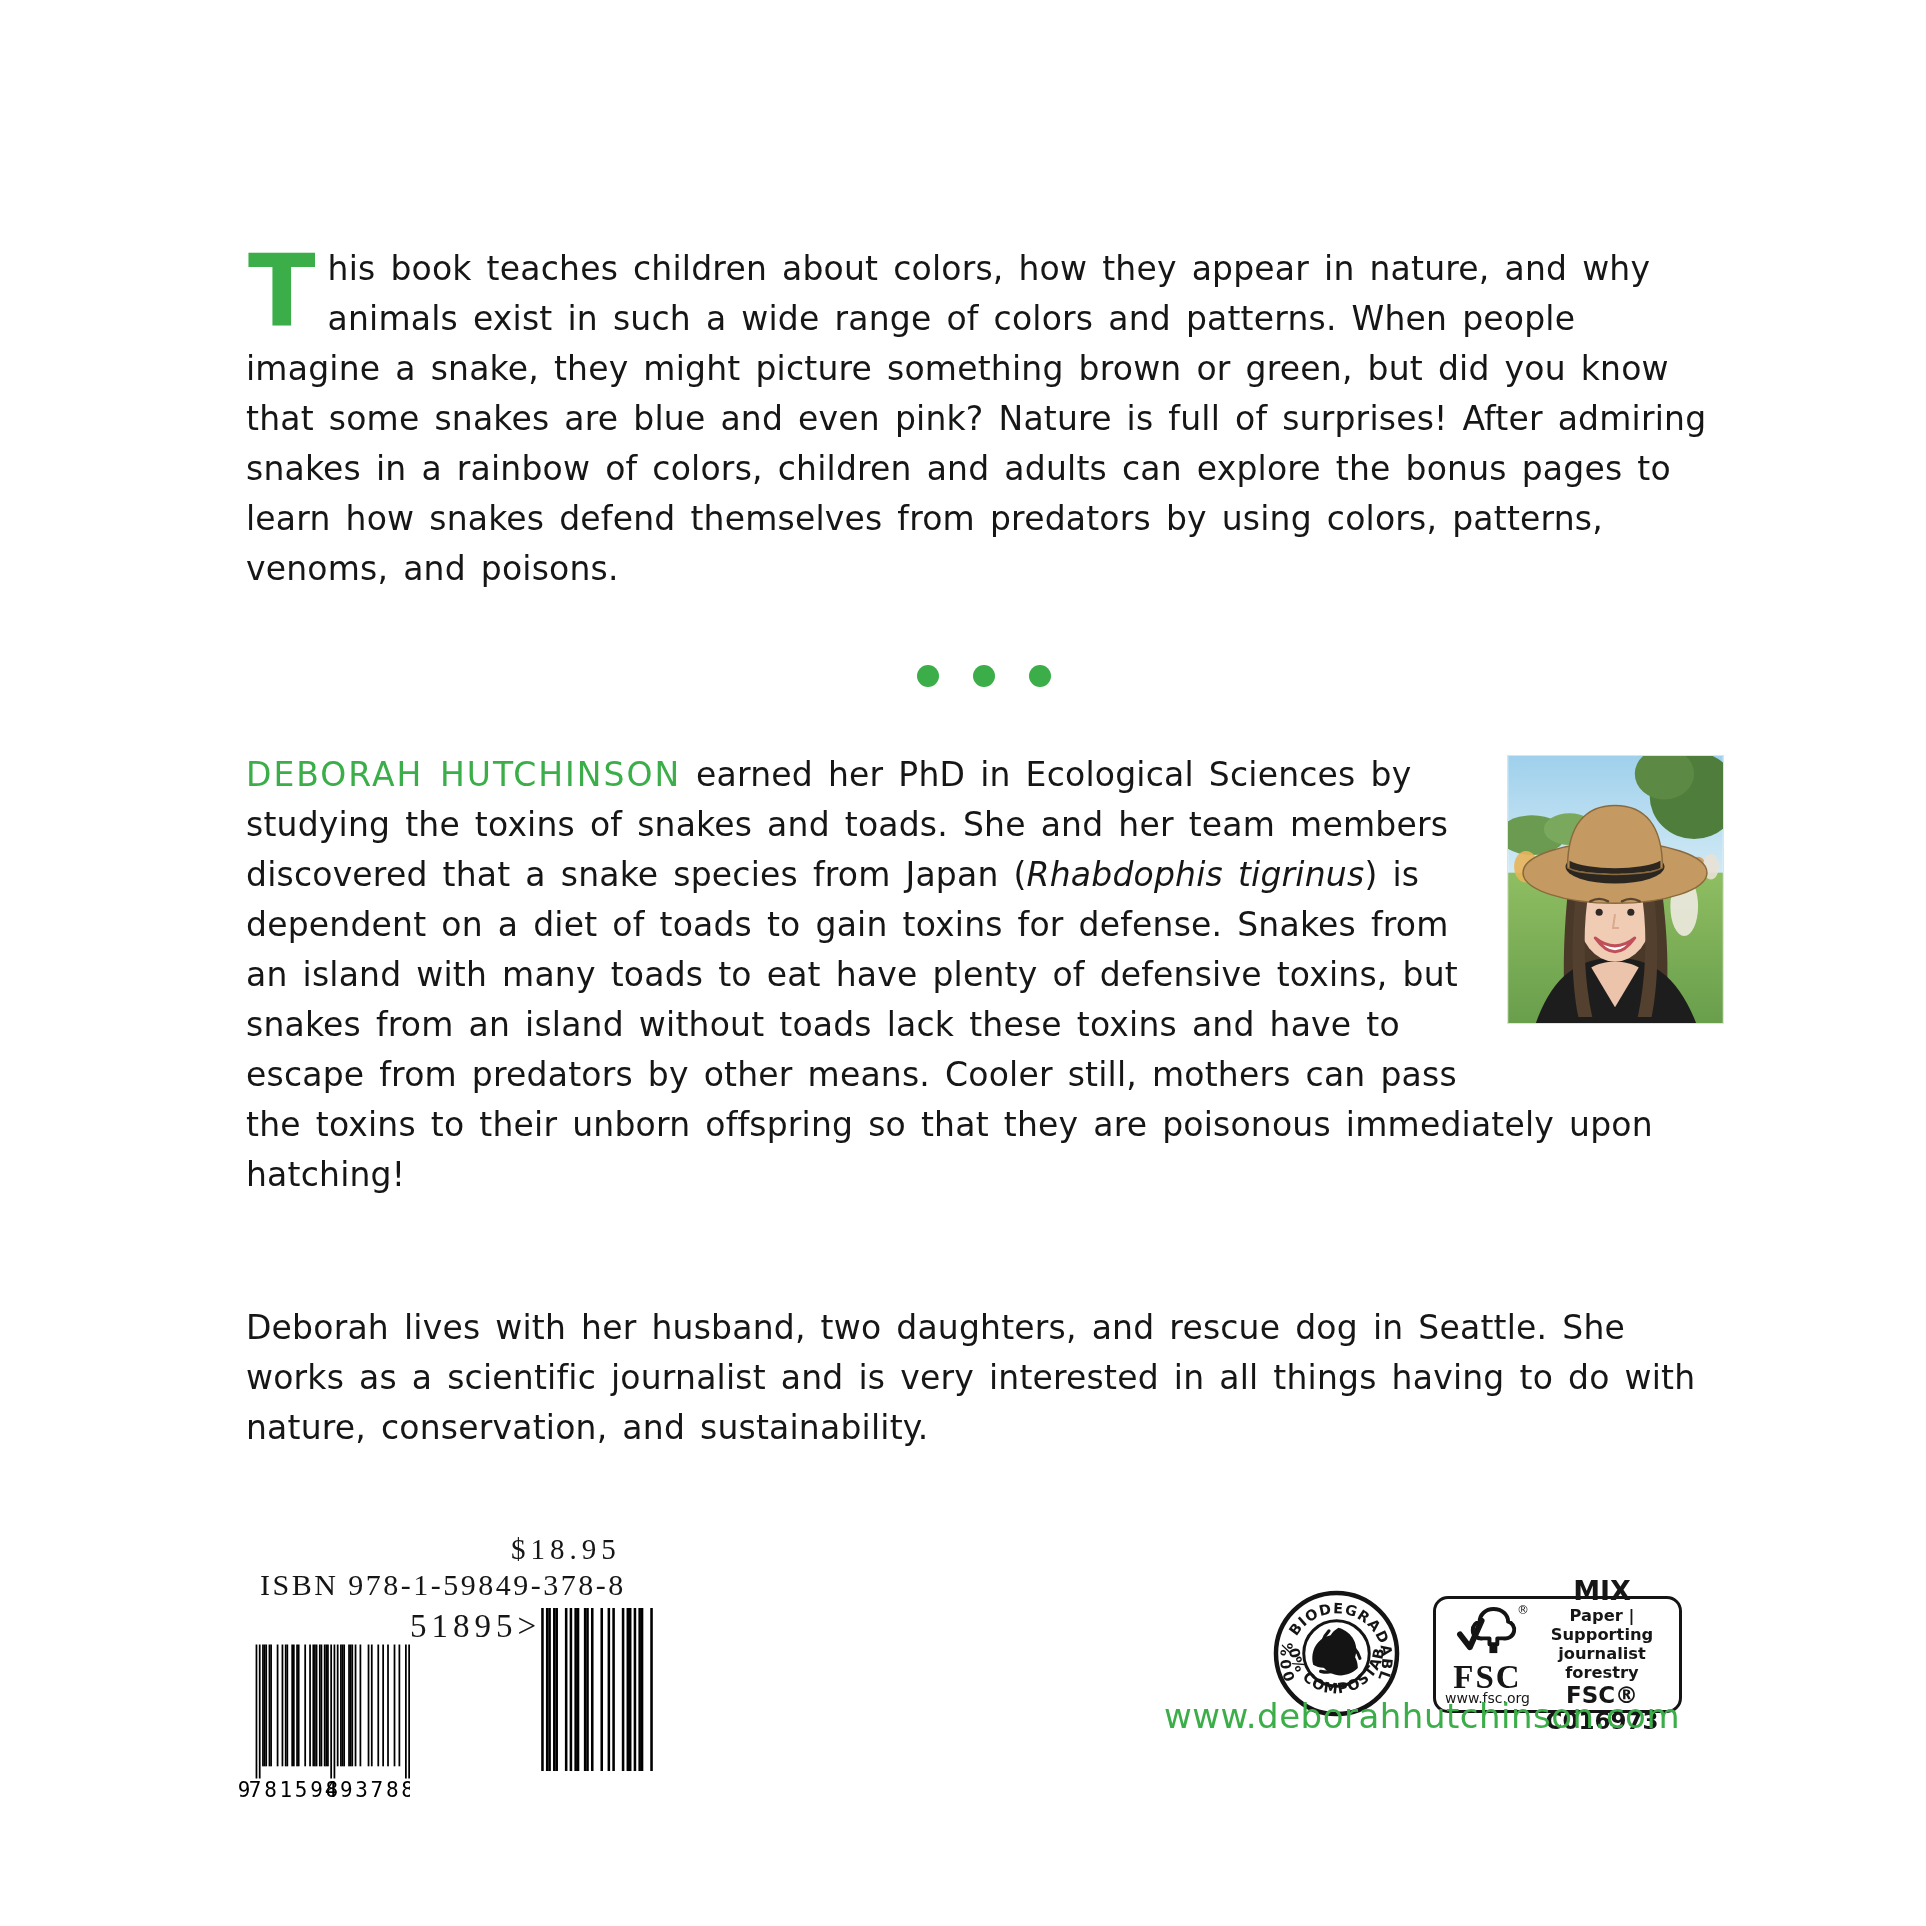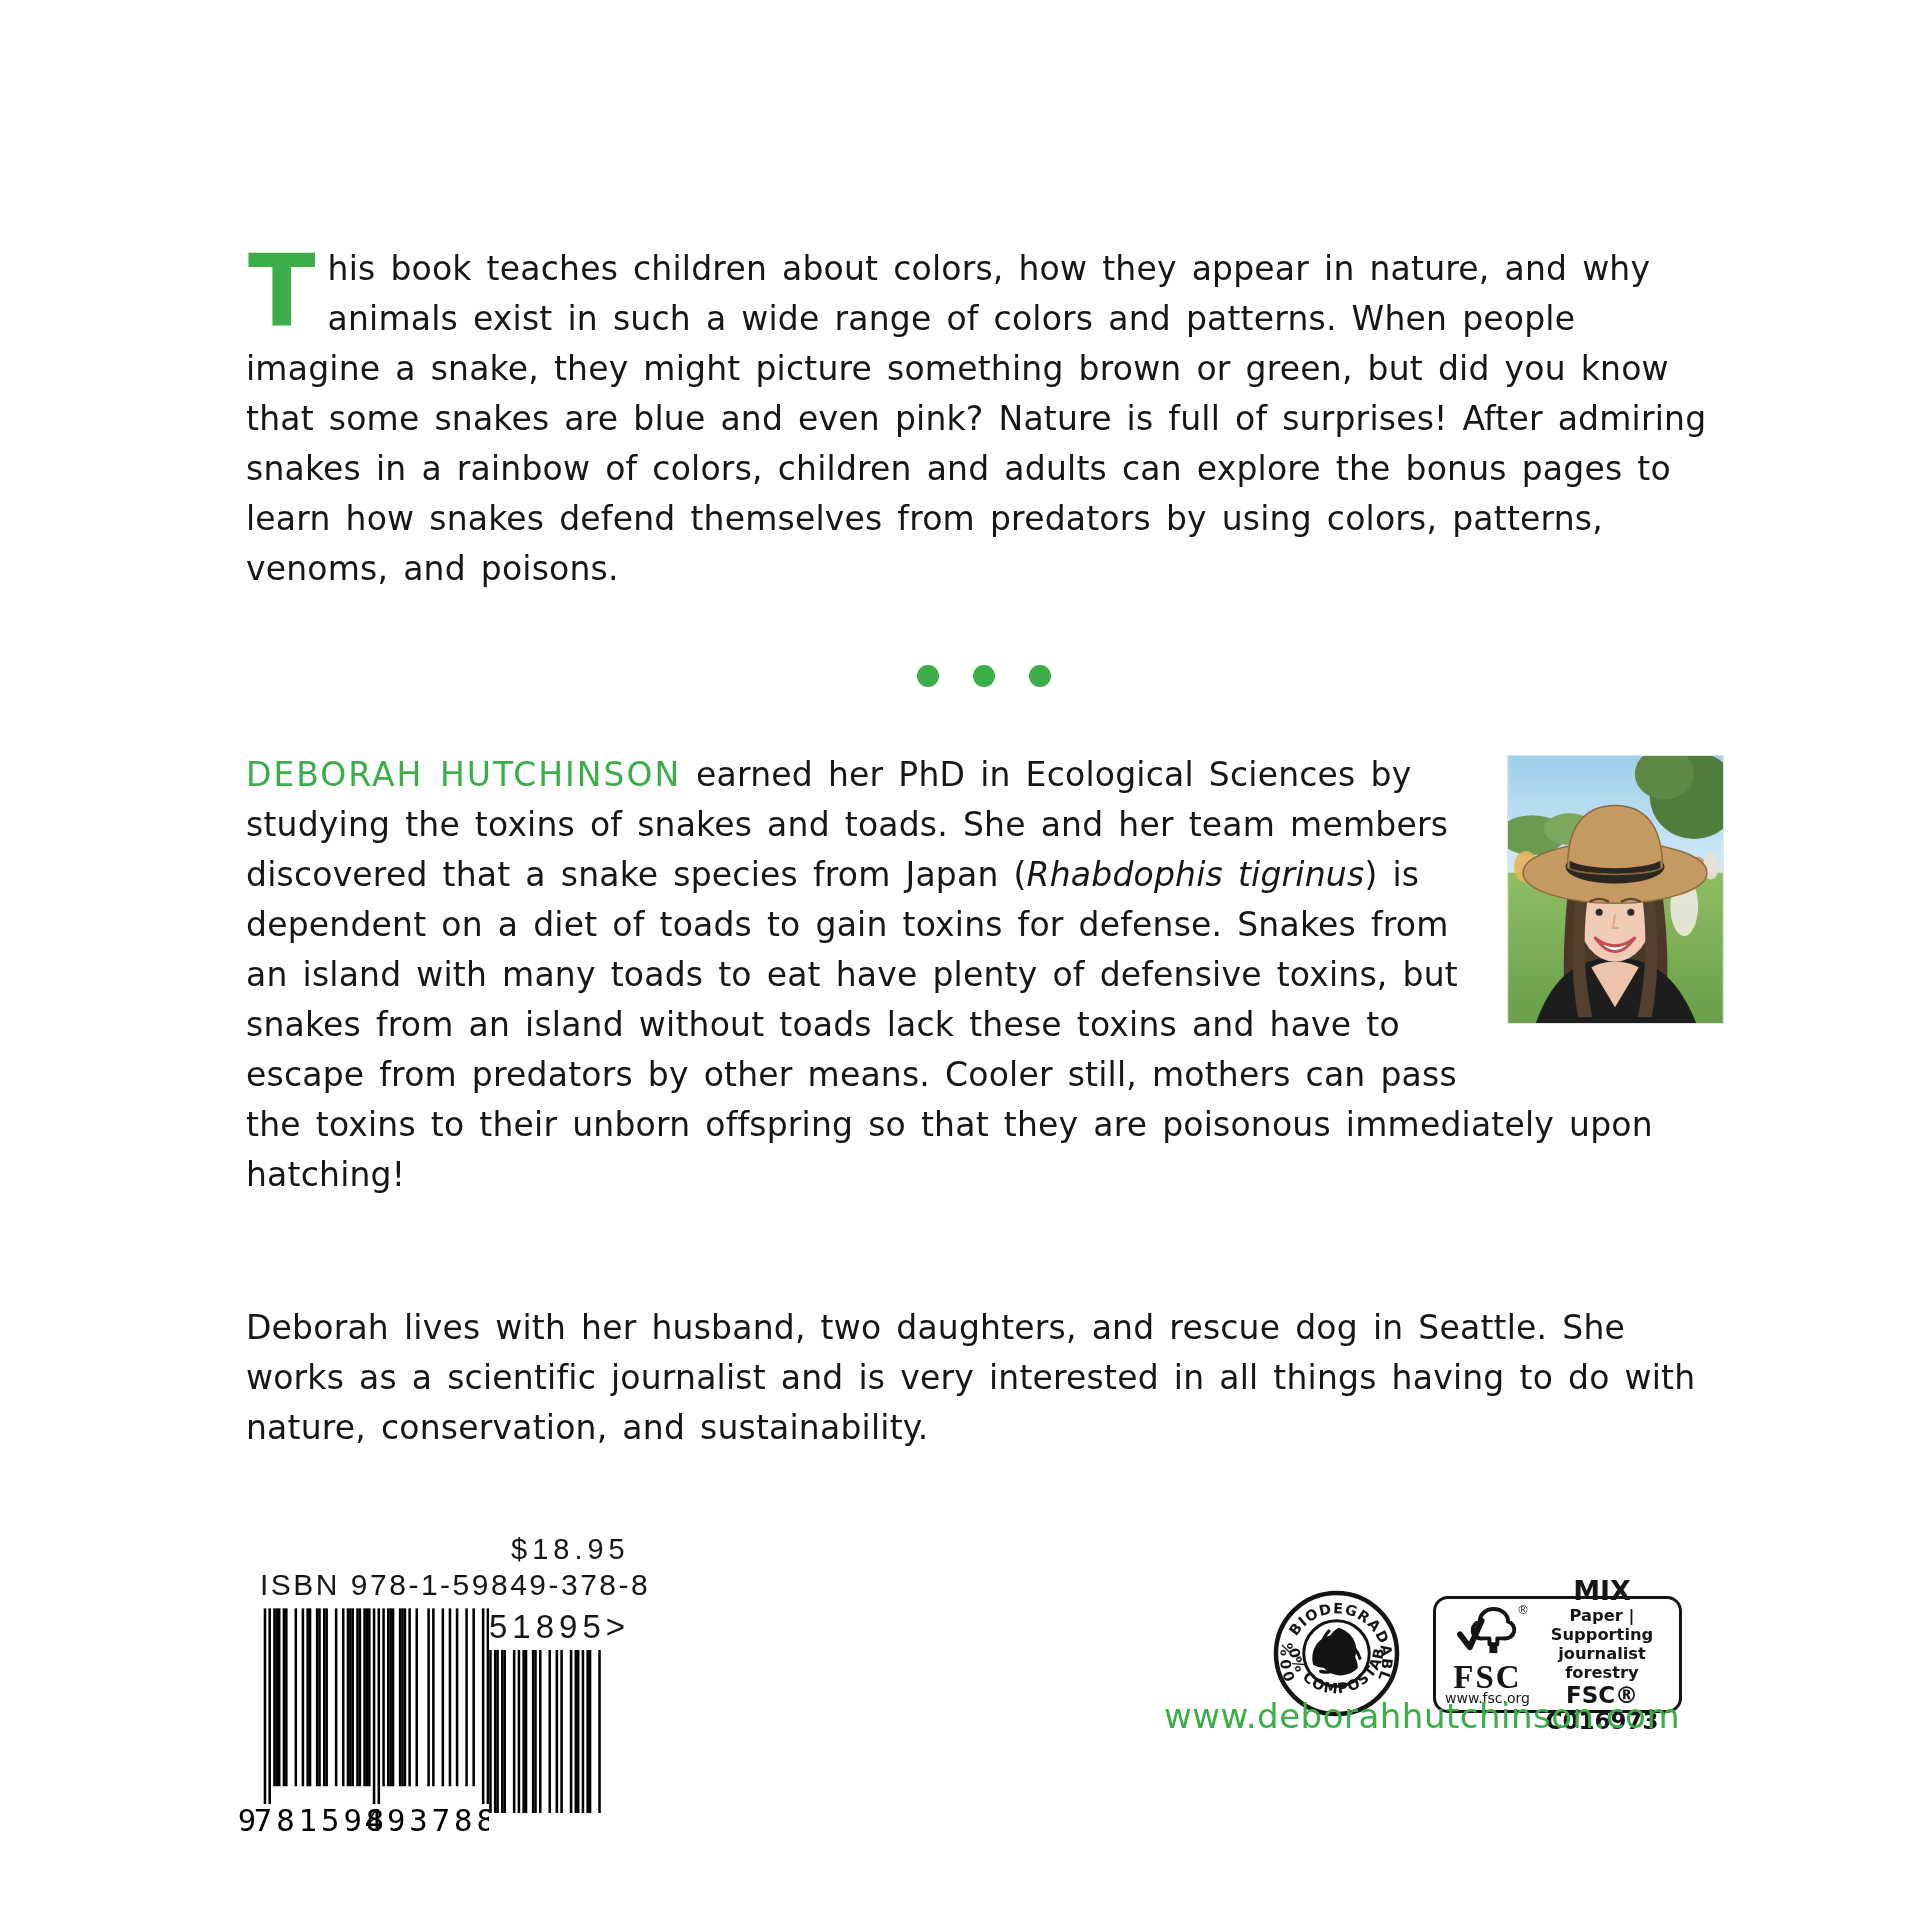--- a/index.html
+++ b/index.html
@@ -19,25 +19,25 @@
   #dots{position:absolute;left:246px;top:665px;width:1475px;display:flex;justify-content:center;gap:34px;}
   .dot{width:22px;height:22px;border-radius:50%;background:var(--green);}
   
   #bio{position:absolute;left:246px;top:750px;width:1477px;}
   #bio .photo-wrap{float:right;width:215px;height:267px;margin:6px 0 44px 44px;outline:1px solid #e2e2e2;}
   .author-name{color:var(--green);letter-spacing:2px;}
   
   #closing{position:absolute;left:246px;top:1278px;width:1487px;margin-top:25px;}
   
   #barcode-block{position:absolute;left:238px;top:1533px;width:416px;}
-  .mono{font-family:Liberation Sans, sans-serif;}
+  .mono{font-family:Liberation Serif, serif;}
   #price{font-size:29px;letter-spacing:5px;margin-left:273px;margin-bottom:2px;}
   #isbn-line{font-size:30px;letter-spacing:2.5px;margin-left:22px;margin-bottom:6px;}
   #barcode-row{display:flex;align-items:flex-start;}
-  #addon-col{display:flex;flex-direction:column;align-items:flex-start;}
+  #addon-col{display:flex;flex-direction:row;align-items:flex-start;}
   #addon-text{font-size:33px;letter-spacing:5px;margin-bottom:4px;}
   
   #eco-stamp{position:absolute;left:1273px;top:1590px;}
   #fsc-label{
     position:absolute;left:1433px;top:1596px;width:249px;height:117px;
     border:3px solid #141414;border-radius:15px;box-sizing:border-box;
     display:flex;align-items:center;padding:4px 6px 4px 8px;background:#fff;
   }
   #fsc-left{width:87px;position:relative;text-align:center;}
   #fsc-acronym{font-family:Liberation Serif, serif;font-weight:bold;font-size:33px;line-height:30px;letter-spacing:2px;}

